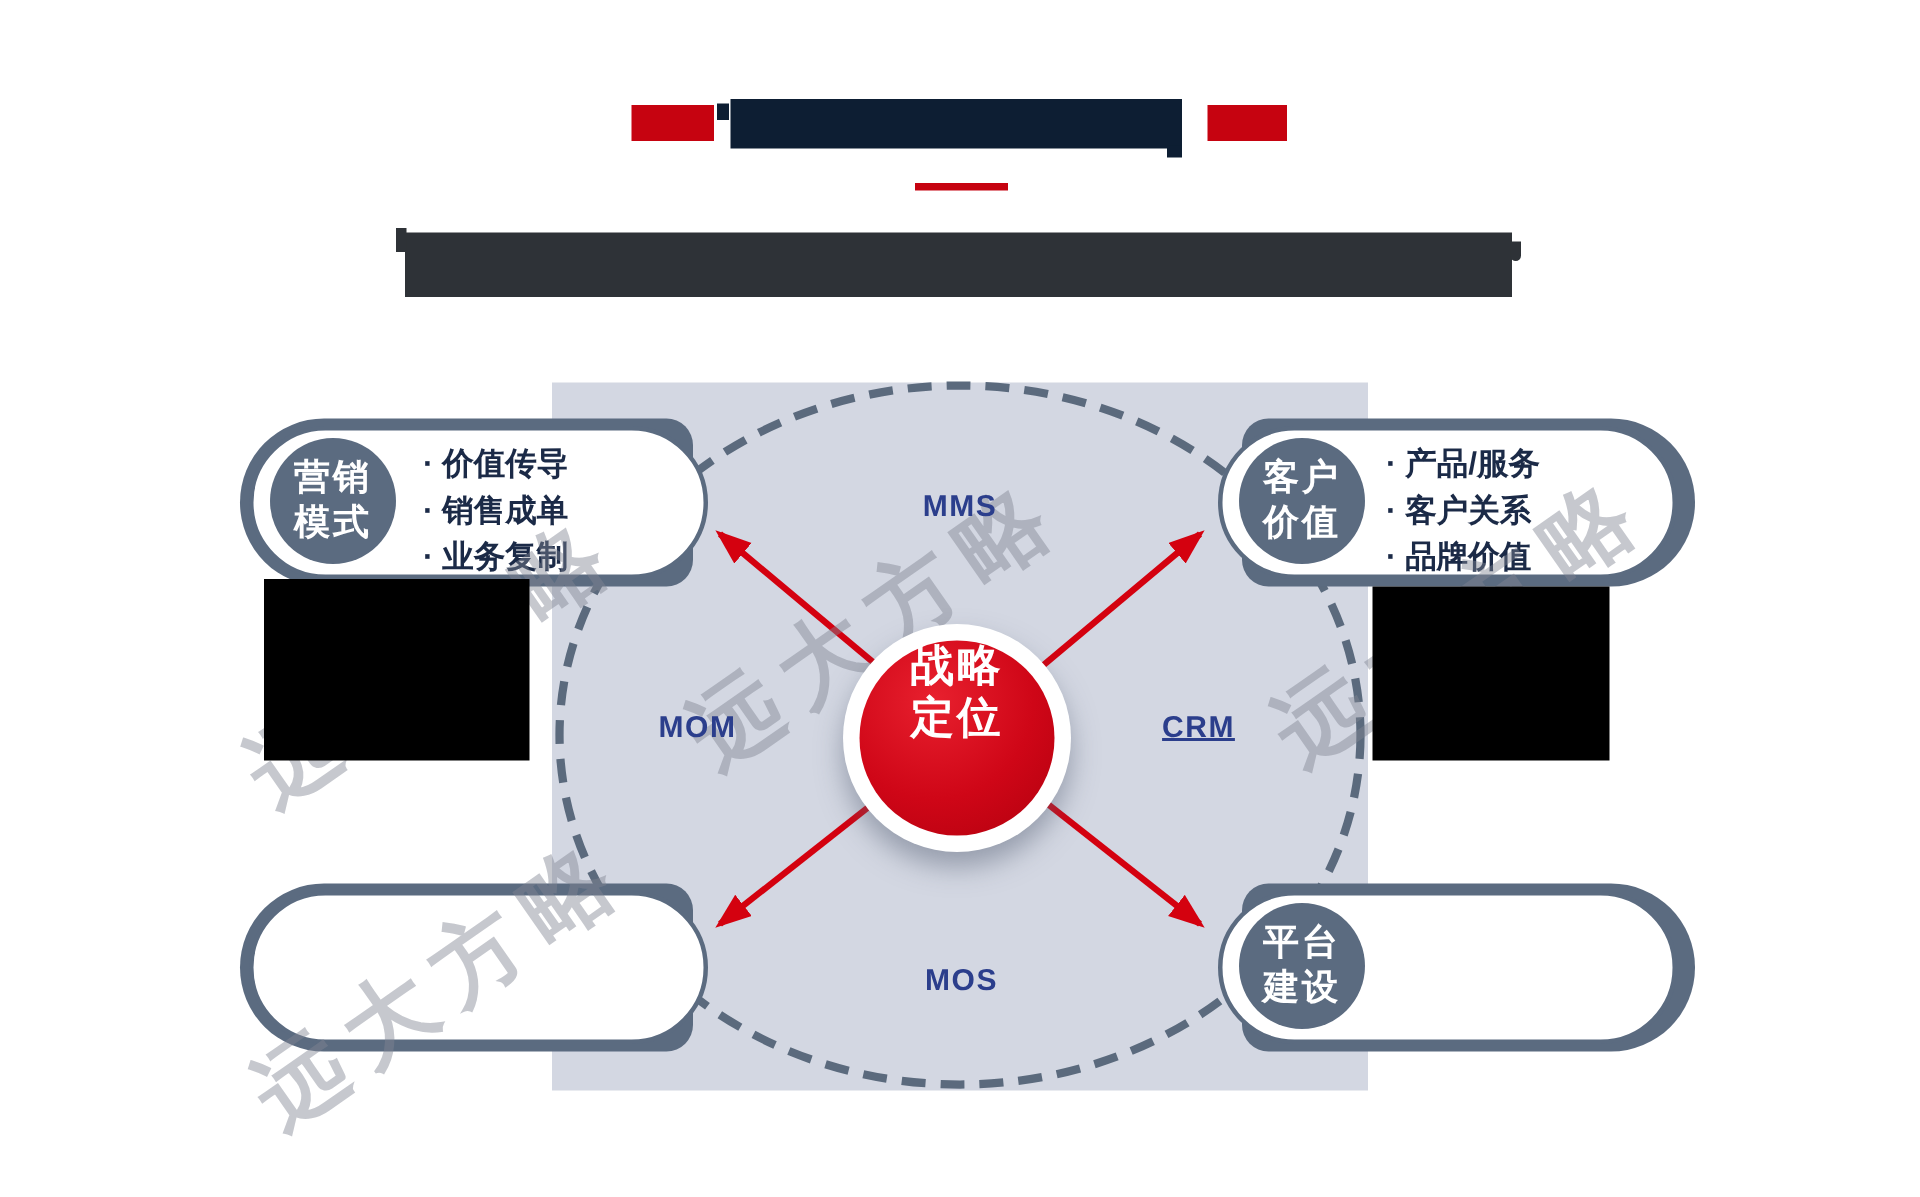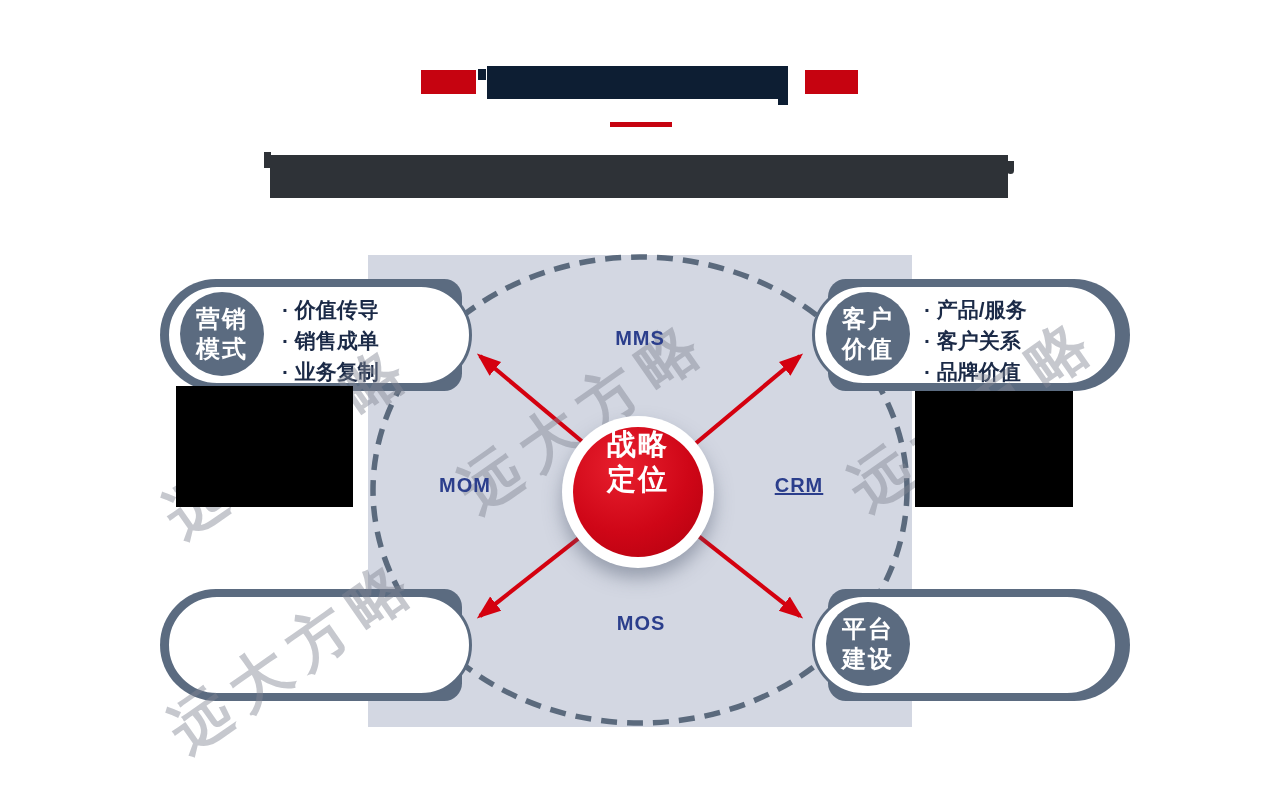--- a/index.html
+++ b/index.html
@@ -53,21 +53,21 @@
   .wm2{left:830px;top:373px;}
   .wm3{left:145px;top:400px;}
   .wm4{left:150px;top:615px;}
 
   
   .qlabel{position:absolute;width:120px;text-align:center;font-size:20px;font-weight:bold;
           color:#2b3e8c;letter-spacing:1px;z-index:5;}
   .q-top{left:580px;top:327px;}
   .q-right{left:739px;top:474px;text-decoration:underline;}
   .q-left{left:405px;top:474px;}
-  .q-bottom{left:581px;top:612px;text-align:center;}
+  .q-bottom{left:581px;top:643px;text-align:center;}
 
   
   .hub{position:absolute;left:562px;top:416px;width:152px;height:152px;border-radius:50%;background:#fff;
        box-shadow:0 10px 18px rgba(90,100,120,0.5);z-index:6;}
   .hub-inner{position:absolute;left:11px;top:11px;right:11px;bottom:11px;border-radius:50%;
        background:radial-gradient(circle at 38% 30%,#e8202e 0%,#cf0617 55%,#b1000e 100%);
        color:#fff;font-weight:bold;font-size:29px;line-height:1.2;letter-spacing:2px;
        display:flex;flex-direction:column;align-items:center;justify-content:flex-start;}
 
   

